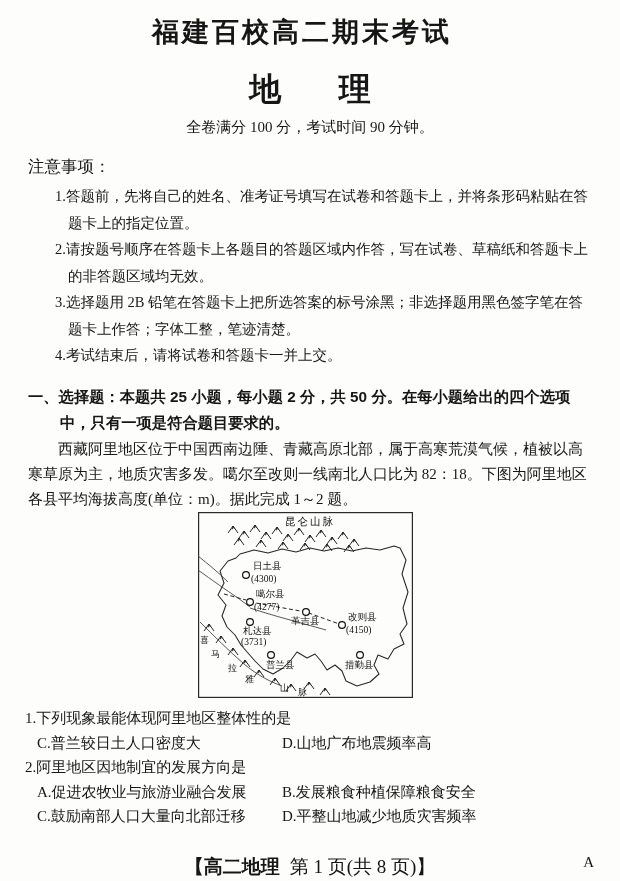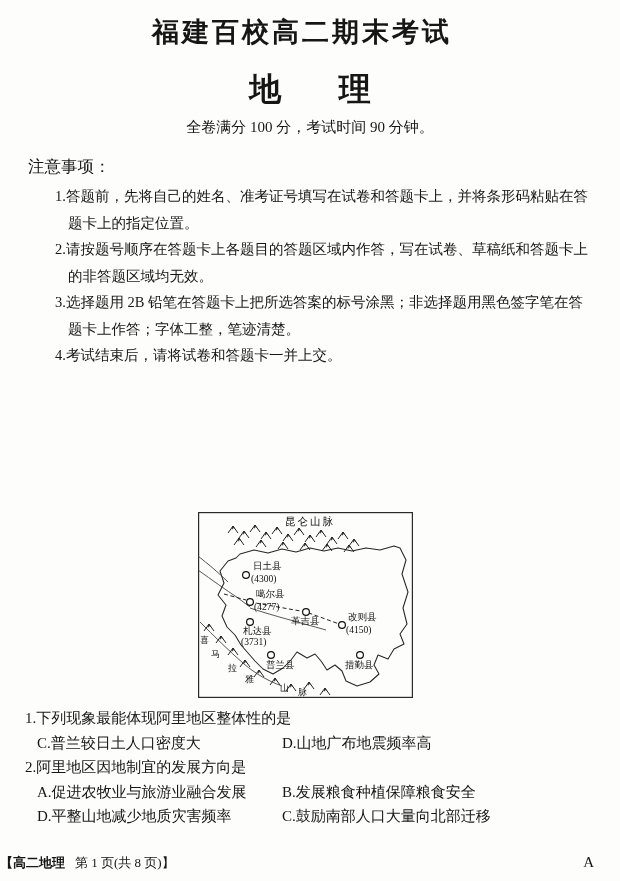--- a/index.html
+++ b/index.html
@@ -57,22 +57,22 @@
   .mlabel{font-family:"Liberation Serif","DejaVu Serif",serif;font-size:9.5px;fill:#101010;}
   .range{font-size:10.5px;letter-spacing:2px;}
   .schar{font-family:"Liberation Serif","DejaVu Serif",serif;font-size:9px;fill:#161616;}
   .qarea{position:absolute;top:706px;left:0;width:620px;}
   .stem{font-size:15px;line-height:25px;margin-left:25px;}
   .optrow{
     display:grid;grid-template-columns:245px auto;
     margin-left:37px;font-size:15px;line-height:24px;
   }
   .footer{
-    position:absolute;top:854px;left:0;width:620px;text-align:left;
-    font-size:13px;
+    position:absolute;top:854px;left:0;width:620px;text-align:center;
+    font-size:19px;
   }
   .footer .fb{font-family:"Liberation Sans","DejaVu Sans",sans-serif;font-weight:bold;}
   .footer .fp{padding-left:10px;}
   .version{position:absolute;top:854px;right:26px;font-size:15px;}
 </style>
 </head>
 <body>
 
 <div class="page">
 
@@ -86,21 +86,23 @@
 
   <div class="notice-head">注意事项：</div>
 
   <div class="notice-list">
     <div class="item">1.答题前，先将自己的姓名、准考证号填写在试卷和答题卡上，并将条形码粘贴在答题卡上的指定位置。</div>
     <div class="item">2.请按题号顺序在答题卡上各题目的答题区域内作答，写在试卷、草稿纸和答题卡上的非答题区域均无效。</div>
     <div class="item">3.选择题用 2B 铅笔在答题卡上把所选答案的标号涂黑；非选择题用黑色签字笔在答题卡上作答；字体工整，笔迹清楚。</div>
     <div class="item">4.考试结束后，请将试卷和答题卡一并上交。</div>
   </div>
 
-
+  <div class="section-head">一、选择题：本题共 25 小题，每小题 2 分，共 50 分。在每小题给出的四个选项中，只有一项是符合题目要求的。</div>
+
+  <div class="passage">西藏阿里地区位于中国西南边陲、青藏高原北部，属于高寒荒漠气候，植被以高寒草原为主，地质灾害多发。噶尔至改则一线南北人口比为 82：18。下图为阿里地区各县平均海拔高度(单位：m)。据此完成 1～2 题。</div>
 
   <div class="figure">
     <svg viewBox="0 0 215 186" width="215" height="186">
       <defs>
         <path id="pk" d="M0,7 L5,0 L10,7 M5,0 L4.1,3.4 M5,0 L6.3,2.8"></path>
       </defs>
 
       <rect class="mborder" x="0.6" y="0.6" width="213.8" height="184.8"></rect>
 
       <text class="mlabel range" x="112" y="13" text-anchor="middle">昆仑山脉</text>
@@ -198,22 +200,22 @@
     <div class="optrow">
       <span>C.普兰较日土人口密度大</span>
       <span>D.山地广布地震频率高</span>
     </div>
     <div class="stem">2.阿里地区因地制宜的发展方向是</div>
     <div class="optrow">
       <span>A.促进农牧业与旅游业融合发展</span>
       <span>B.发展粮食种植保障粮食安全</span>
     </div>
     <div class="optrow">
+      <span>C.鼓励南部人口大量向北部迁移</span>
       <span>D.平整山地减少地质灾害频率</span>
-      <span>C.鼓励南部人口大量向北部迁移</span>
     </div>
   </div>
 
   <div class="footer">
     <span class="fb">【高二地理</span><span class="fp">第 1 页(共 8 页)】</span>
   </div>
   <div class="version">A</div>
 
 </div>
 

